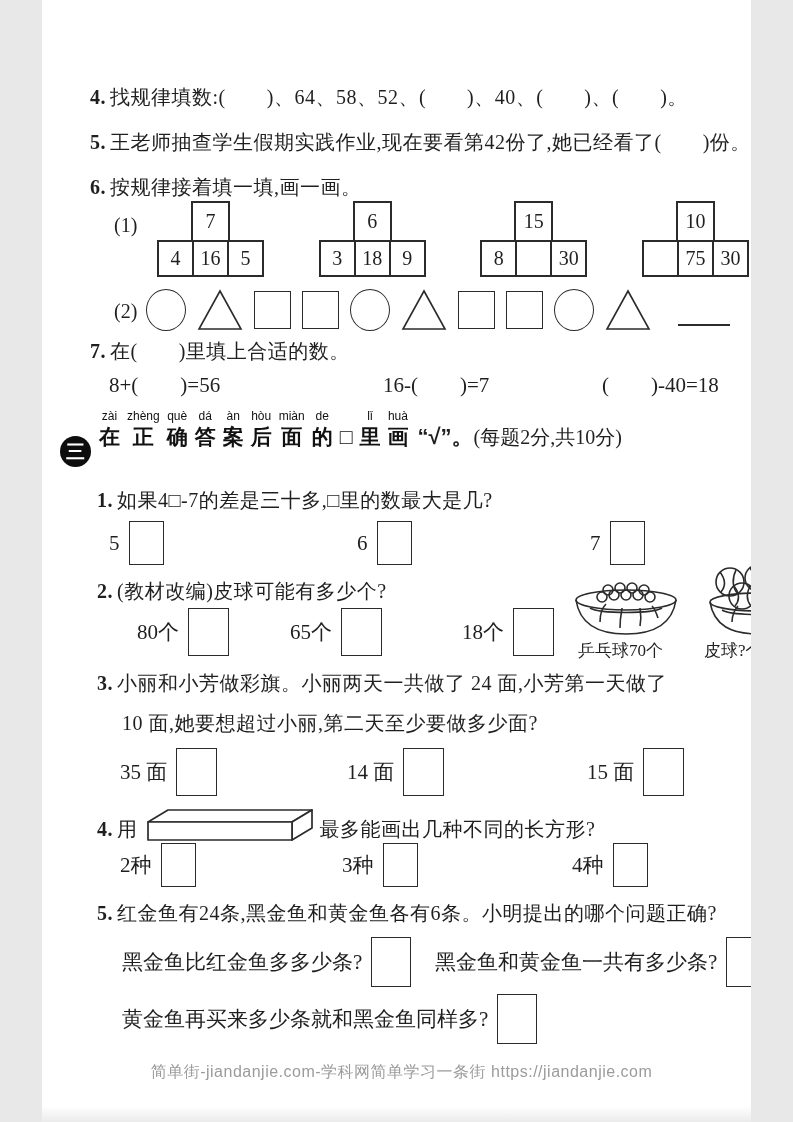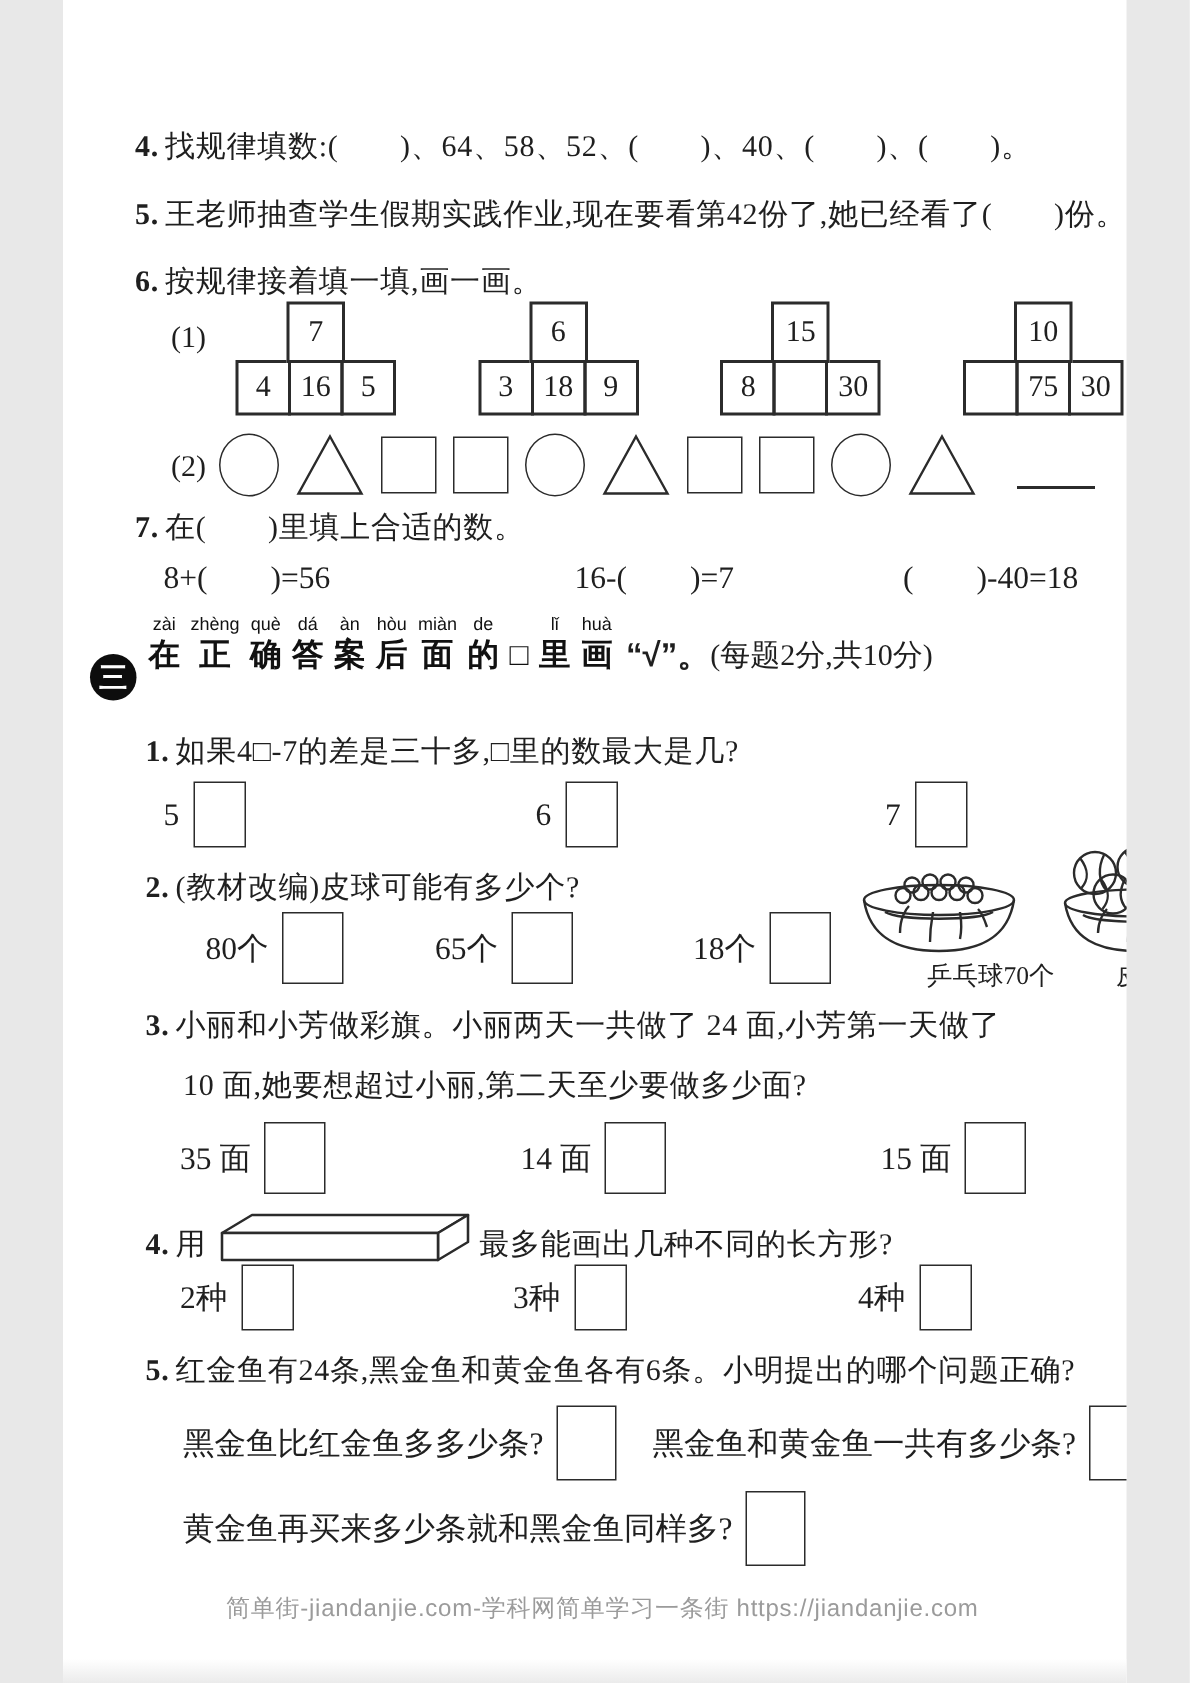--- a/index.html
+++ b/index.html
@@ -42,21 +42,21 @@
   .rzi { font-family:"Liberation Sans","DejaVu Sans",sans-serif; font-weight:bold; font-size:21px; line-height:26px; color:#111; }
   .tail-check { font-family:"Liberation Sans","DejaVu Sans",sans-serif; font-weight:bold; font-size:22px; line-height:26px; margin-left:2px; }
   .tail-score { font-size:20px; line-height:26px; }
 
   
   .optgroup { position:absolute; display:flex; align-items:center; gap:9px; font-size:21px; white-space:pre; }
   .ansbox { width:35px; height:44px; border:1.7px solid #2b2b2b; background:#fff; }
   .ansbox.md { width:41px; height:48px; }
   .ansbox.lg { width:40px; height:50px; }
 
-  .caption { position:absolute; font-size:17px; white-space:pre;margin-left:40px; }
+  .caption { position:absolute; font-size:17px; white-space:pre; }
 
   .cuboid-wrap { display:inline-block; vertical-align:-8px; margin:0 2px; }
 
   .footer { position:absolute; left:0; top:1062px; width:100%; text-align:center;
     font-family:"Liberation Sans","DejaVu Sans",sans-serif; font-size:16px; color:#9b9b9b; letter-spacing:0.5px;padding-left:10px; }
   .bottom-shade { position:absolute; left:0; right:0; bottom:0; height:16px;
     background:linear-gradient(#ffffff,#ebebeb); }
   svg { display:block; }
 </style>
 </head>

